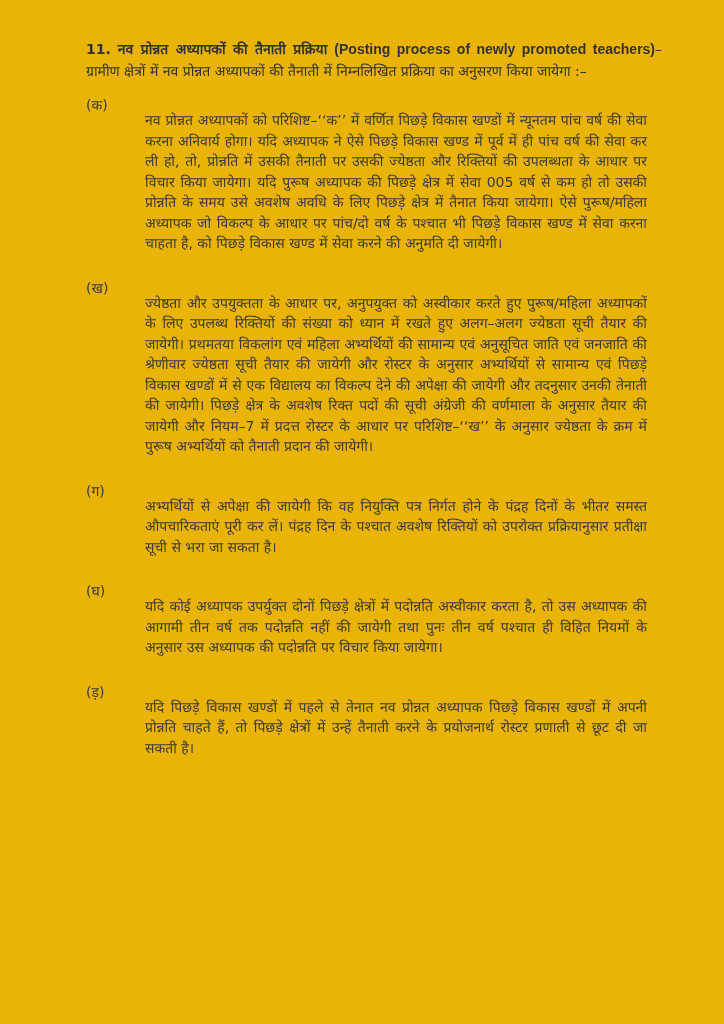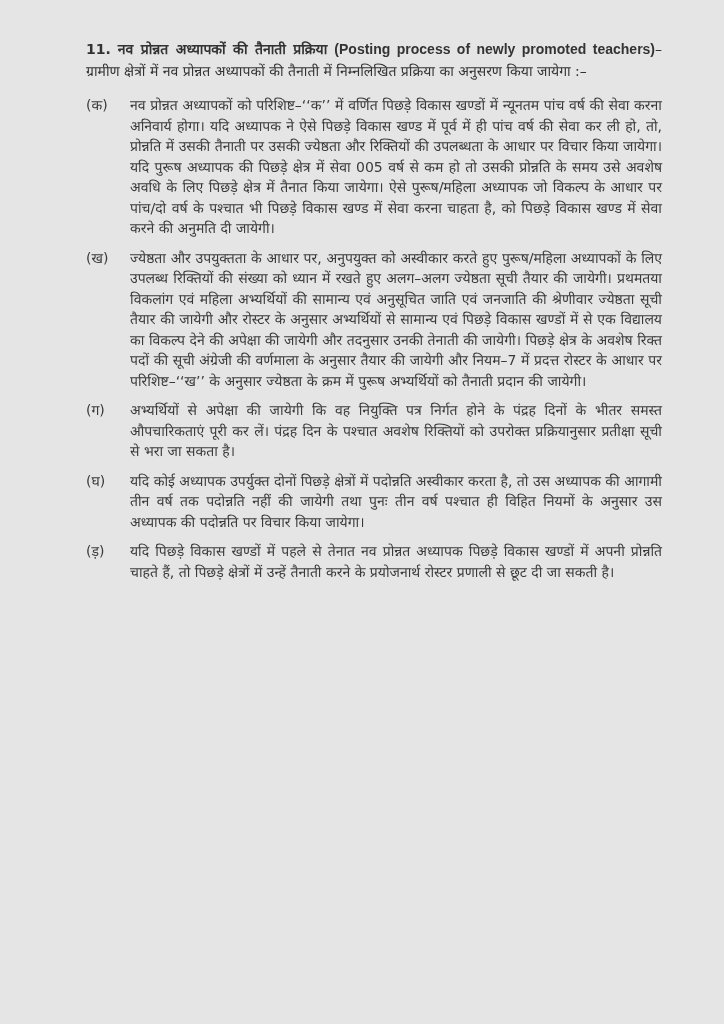--- a/index.html
+++ b/index.html
@@ -13,21 +13,21 @@
     overflow: hidden;
     font-family: "DejaVu Sans", sans-serif;
     color: #3a3a3a;
     -webkit-font-smoothing: antialiased;
   }
   .page {
     box-sizing: border-box;
     width: 724px;
     height: 1024px;
     padding: 38px 62px 0 86px;
-    background: #e5e5e5;
+    background: #eab308;
   }
   .heading {
     margin: 0 0 13px 0;
     font-size: 14px;
     line-height: 22px;
     text-align: justify;
     color: #333333;
   }
   .heading .num,
   .heading .title-hi {
@@ -54,21 +54,21 @@
   }
   .item-label {
     flex: 0 0 44px;
     width: 44px;
     font-size: 14px;
     line-height: 20.5px;
     color: #3a3a3a;
   }
   .item-text {
     flex: 1 1 auto;
-    margin: 0;
+    margin: 15px;
     font-size: 14px;
     line-height: 20.5px;
     text-align: justify;
     color: #3a3a3a;
   }
 </style>
 </head>
 <body>
 
 <div class="page">

